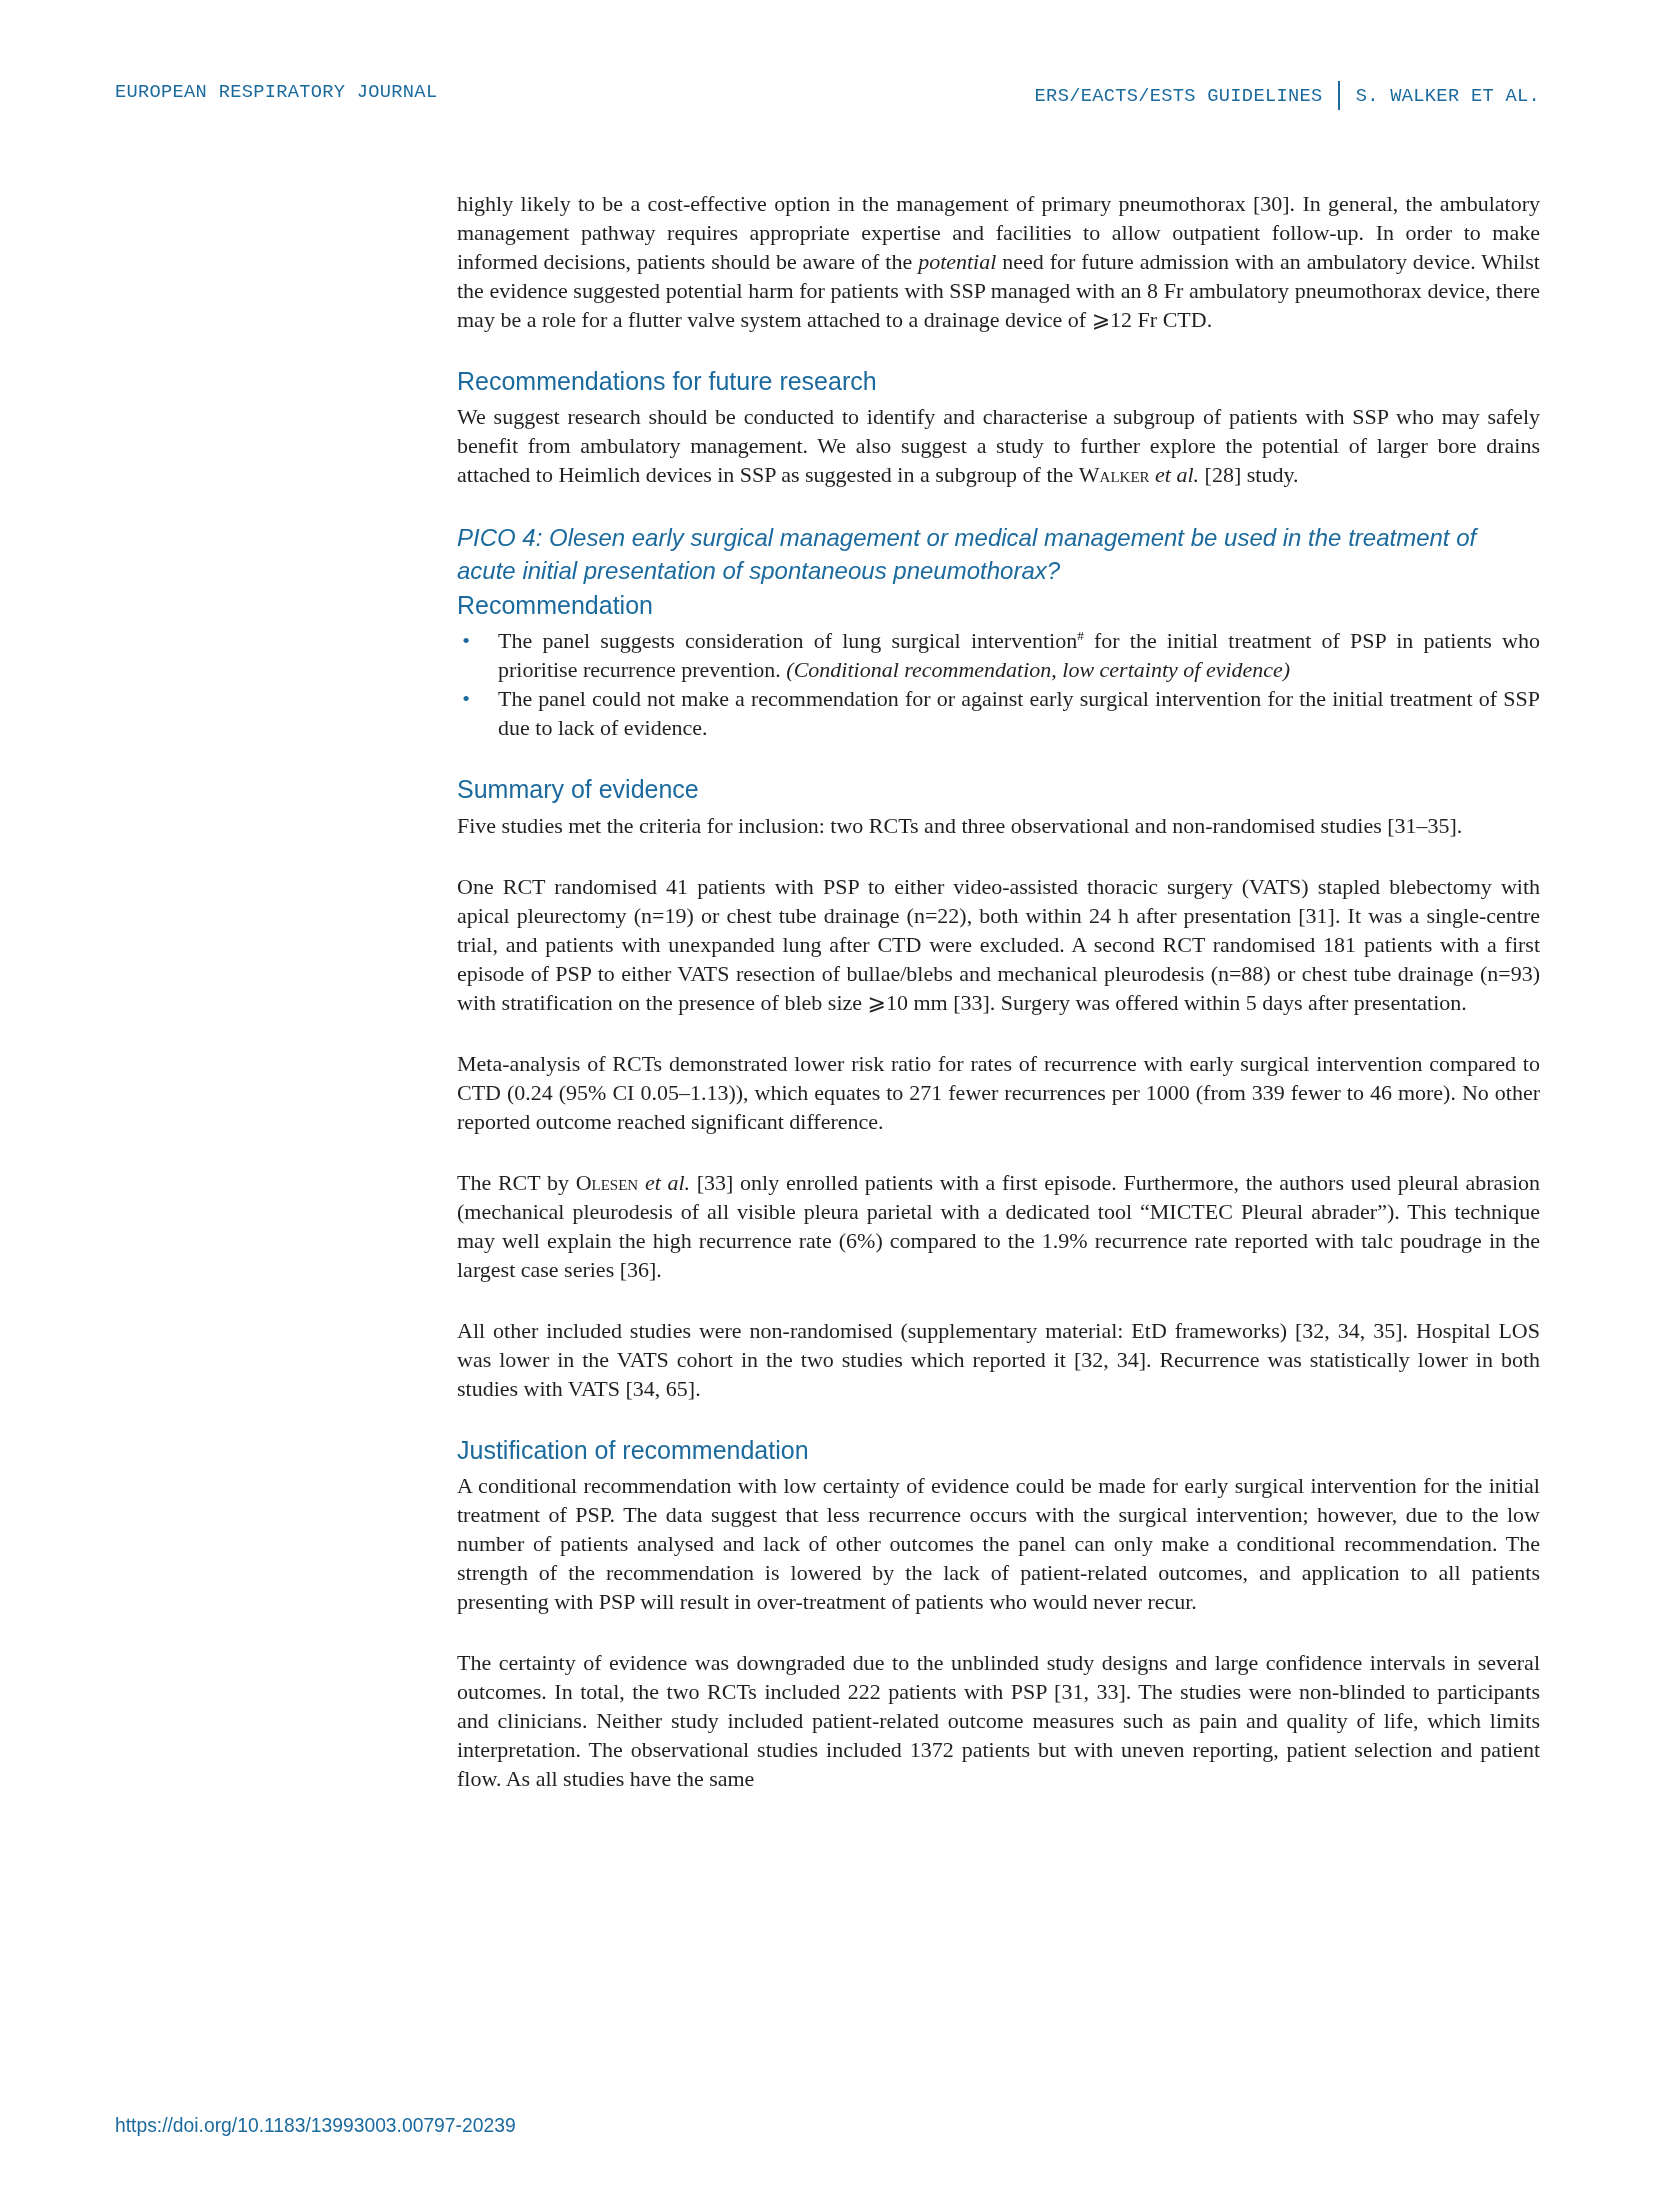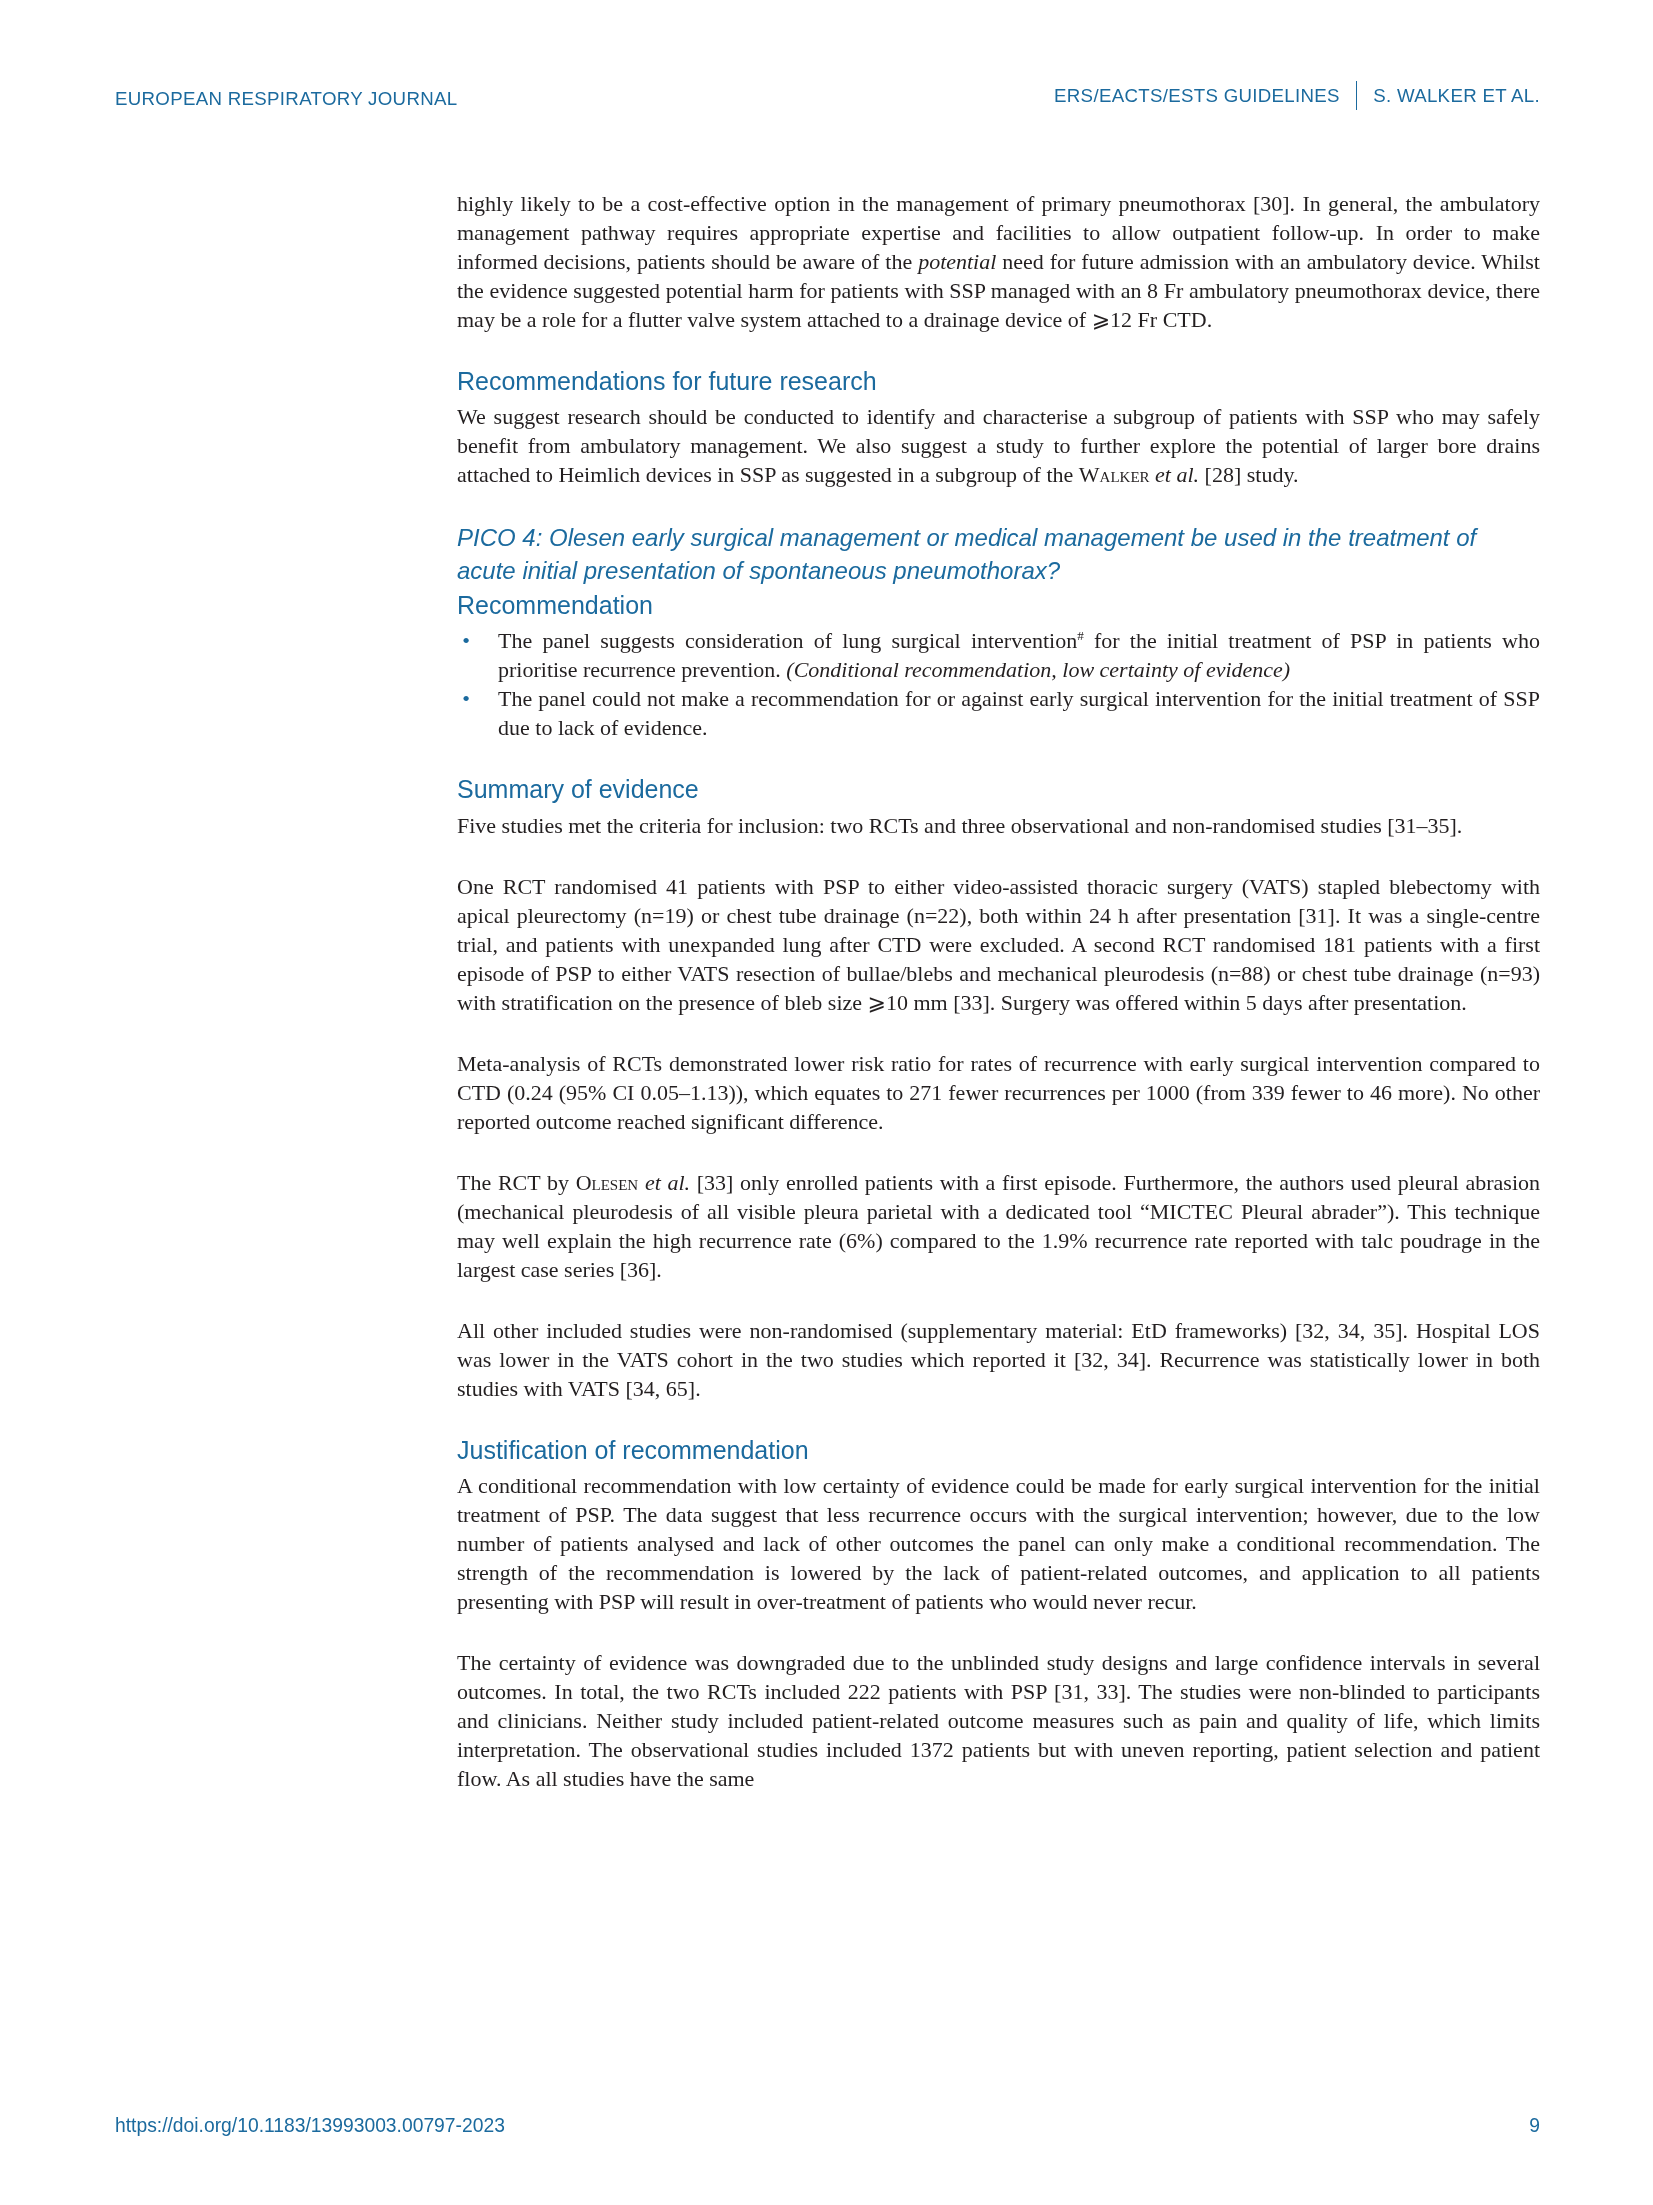--- a/index.html
+++ b/index.html
@@ -5,22 +5,22 @@
   html,body{margin:0;padding:0;background:#ffffff;}
   body{
     position:relative;
     width:1654px;height:2205px;
     font-family:"Liberation Serif","DejaVu Serif",serif;
     color:#231f20;
     -webkit-font-smoothing:antialiased;
   }
   .running-head{
     position:absolute;top:81px;left:115px;right:114px;
-    display:flex;justify-content:space-between;align-items:flex-end;
-    font-family:Liberation Sans, sans-serif;
+    display:flex;justify-content:space-between;align-items:flex-start;
+    font-family:Liberation Mono, monospace;
     font-size:18.7px;letter-spacing:0.3px;color:var(--accent);
   }
   .running-head .rh-right{display:flex;align-items:center;}
   .vbar{width:1.3px;height:29px;background:var(--accent);margin:0 16px;}
   main{
     position:absolute;left:457px;top:189px;width:1083px;
     font-size:22px;line-height:29px;text-align:justify;
   }
   main p{margin:0 0 32px 0;}
   h2{
@@ -33,21 +33,21 @@
   ul.recs li{position:relative;padding-left:41px;margin:0;}
   ul.recs li::before{
     content:"\2022";position:absolute;left:5.3px;top:0;
     color:var(--accent);
   }
   .r-i{font-style:italic;}
   .r-sc{font-variant:small-caps;}
   .r-sup{vertical-align:super;font-size:0.6em;line-height:0;}
   .page-footer{
     position:absolute;left:115px;right:114px;top:2115px;
-    display:flex;justify-content:space-between;align-items:baseline;
+    display:flex;align-items:baseline;
     font-family:"Liberation Sans","DejaVu Sans",sans-serif;
     font-size:19.3px;color:var(--accent);
   }
   .doi{color:var(--accent);text-decoration:none;}
 </style>
 </head>
 <body>
 
 <header class="running-head">
   <span>EUROPEAN RESPIRATORY JOURNAL</span>

